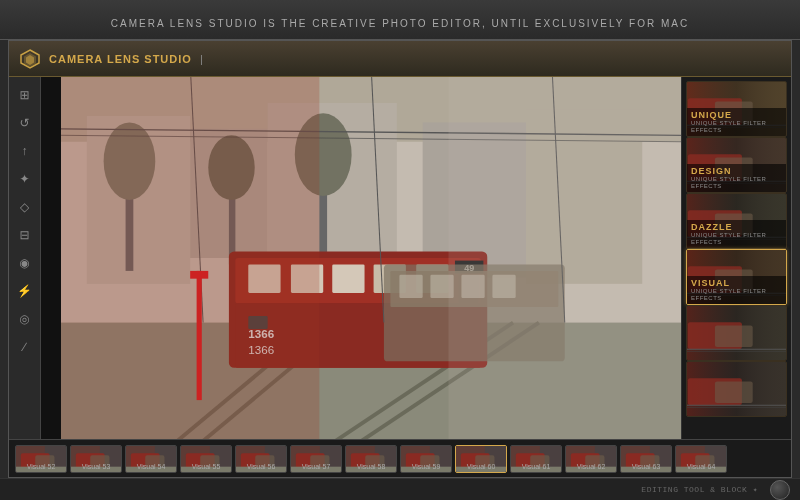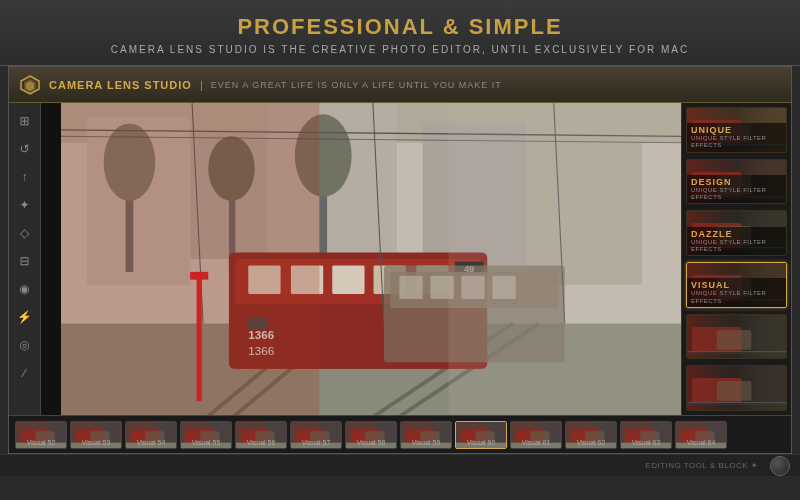--- a/index.html
+++ b/index.html
@@ -31,21 +31,21 @@
       margin-top: 4px;
     }
 
     
     #app-window {
       display: flex;
       flex-direction: column;
       background: #1e1e1e;
       border: 1px solid #555;
       margin: 0 8px;
-      height: 388px;
+      height: 438px;
     }
 
     
     #app-header {
       display: flex;
       align-items: center;
       background: linear-gradient(180deg, #4a4031 0%, #2e2a1f 100%);
       padding: 6px 10px;
       border-bottom: 1px solid #6a5a30;
       height: 36px;
@@ -125,21 +125,21 @@
       top: 0; left: 0;
     }
 
     
     #right-panel {
       width: 110px;
       background: #1a1a1a;
       border-left: 1px solid #333;
       display: flex;
       flex-direction: column;
-      gap: 6px;
+      gap: 0;
       padding: 4px;
       overflow: hidden;
     }
     .filter-card {
       position: relative;
       height: 56px;
       border: 1px solid #3a3020;
       border-radius: 2px;
       overflow: hidden;
       cursor: pointer;
@@ -223,20 +223,21 @@
 
     
     #status-bar {
       height: 22px;
       background: #222;
       border-top: 1px solid #333;
       display: flex;
       align-items: center;
       padding: 0 10px;
       justify-content: flex-end;
+      font-family: Liberation Mono, monospace;
     }
     #status-text {
       font-size: 8px;
       color: #666;
       letter-spacing: 0.5px;
     }
     #zoom-control {
       display: flex;
       align-items: center;
       gap: 4px;
@@ -255,35 +256,33 @@
       align-items: center;
       flex: 1;
       overflow: hidden;
       gap: 3px;
     }
   </style>
 </head>
 <body>
 
 <div id="top-banner">
-  <h1>PROFESSIONAL &amp; SIMPLE</h1>
   <p>CAMERA LENS STUDIO IS THE CREATIVE PHOTO EDITOR, UNTIL EXCLUSIVELY FOR MAC</p>
 </div>
 
 <div id="app-window">
 
   <div id="app-header">
     <svg id="app-logo" viewBox="0 0 22 22">
       <polygon points="11,2 20,7 20,15 11,20 2,15 2,7" fill="none" stroke="#c8a044" stroke-width="1.5"></polygon>
       <polygon points="11,5 17,8.5 17,15.5 11,19 5,15.5 5,8.5" fill="#c8a044" opacity="0.3"></polygon>
       <polygon points="11,7 15,9.5 15,14.5 11,17 7,14.5 7,9.5" fill="#c8a044" opacity="0.6"></polygon>
     </svg>
     <span id="app-title-text">CAMERA LENS STUDIO</span>
     <span id="app-title-divider">|</span>
-    <span id="app-subtitle">EVEN A GREAT LIFE IS ONLY A LIFE UNTIL YOU MAKE IT</span>
   </div>
 
   <div id="main-content">
 
     <div id="left-toolbar">
     <div class="tool-btn">⊞</div>
         <div class="tool-btn">↺</div>
         <div class="tool-btn">↑</div>
         <div class="tool-btn">✦</div>
         <div class="tool-btn">◇</div>

